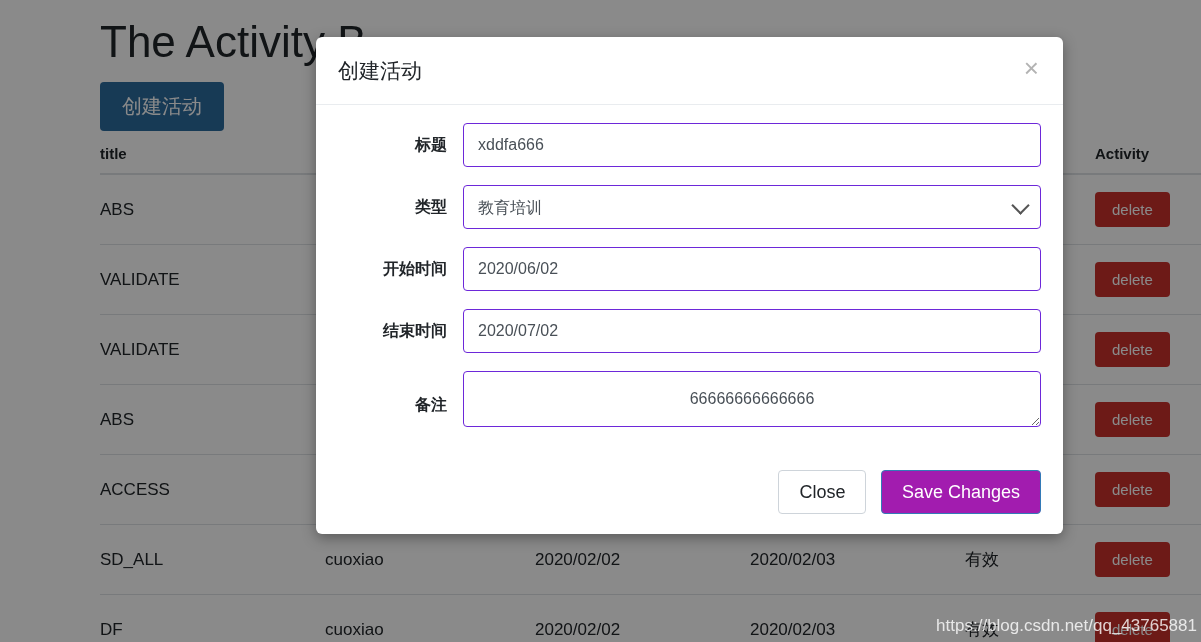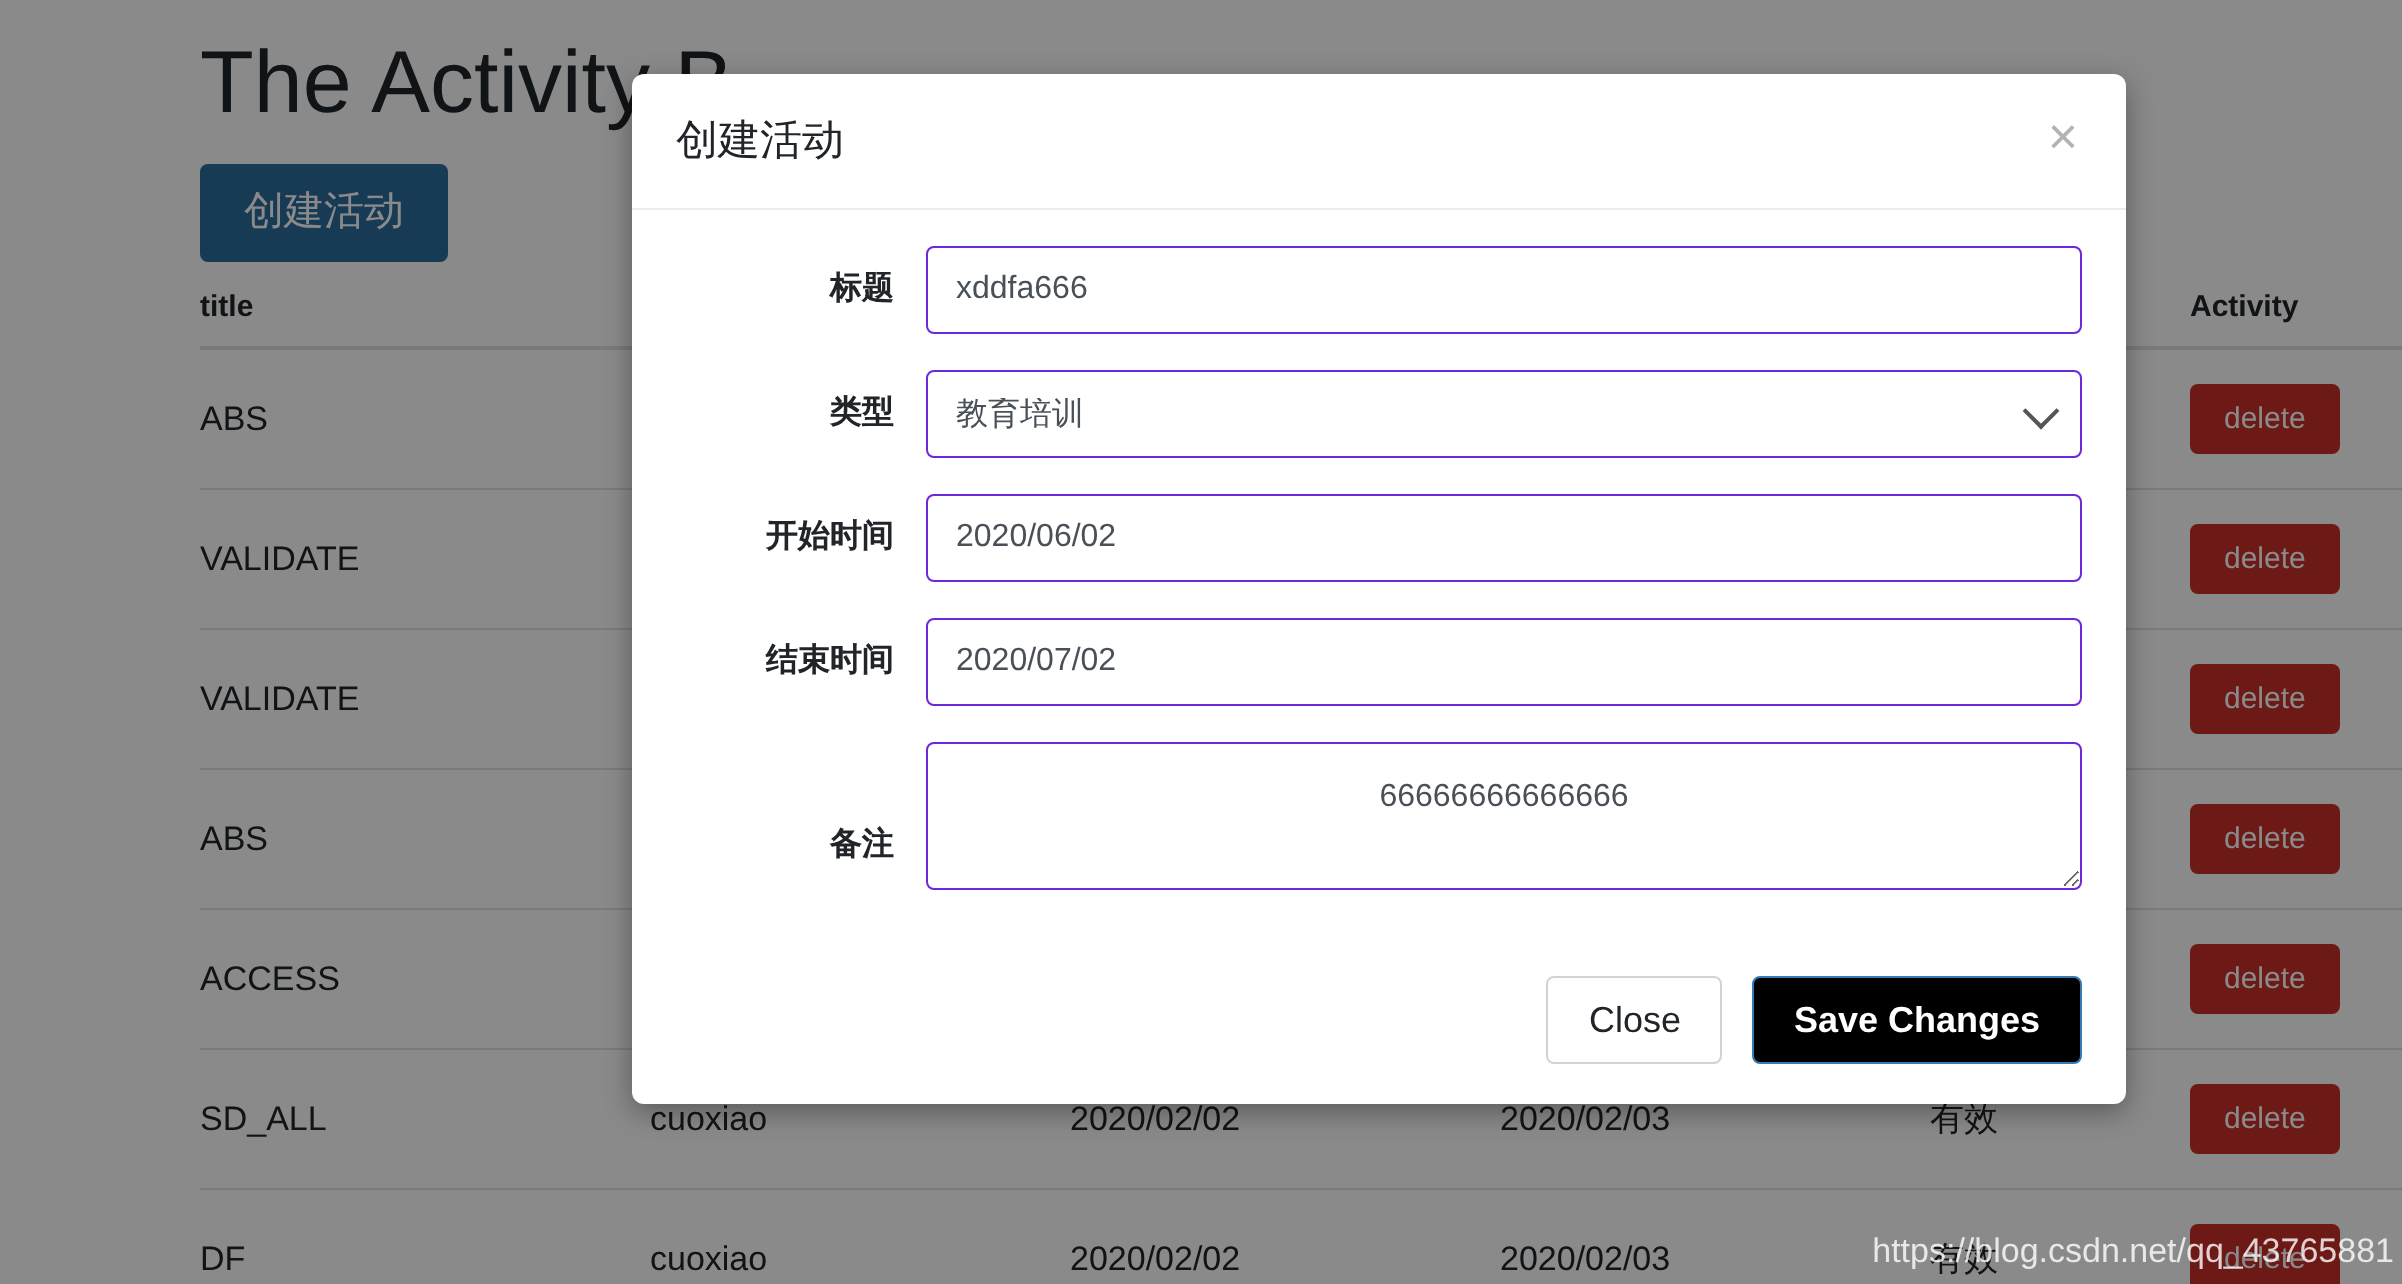--- a/index.html
+++ b/index.html
@@ -188,21 +188,21 @@
     top: 50%;
     width: 11px;
     height: 11px;
     margin-top: -8px;
     border-right: 2px solid #555;
     border-bottom: 2px solid #555;
     transform: rotate(45deg);
     pointer-events: none;
   }
   textarea.form-control {
-    height: 74px;
+    height: 56px;
     padding: 16px 14px;
     resize: vertical;
     text-align: center;
     line-height: 1.4;
     overflow: hidden;
   }
   #modal-footer {
     padding: 16px 22px 20px 22px;
     text-align: right;
     border-top: 1px solid transparent;
@@ -215,24 +215,24 @@
     cursor: pointer;
     font-family: "Liberation Sans", sans-serif;
     margin-left: 10px;
   }
   #btn-close {
     background: #ffffff;
     border: 1px solid #ced4da;
     color: #212529;
   }
   #btn-save {
-    background: #000000;
+    background: #a21caf;
     border: 1px solid #337ab7;
     color: #ffffff;
-    font-weight: bold;
+    font-weight: normal;
     text-align: right;
   }
 
   
   #watermark {
     position: absolute;
     right: 4px;
     bottom: 6px;
     color: rgba(255,255,255,0.80);
     font-size: 17px;

